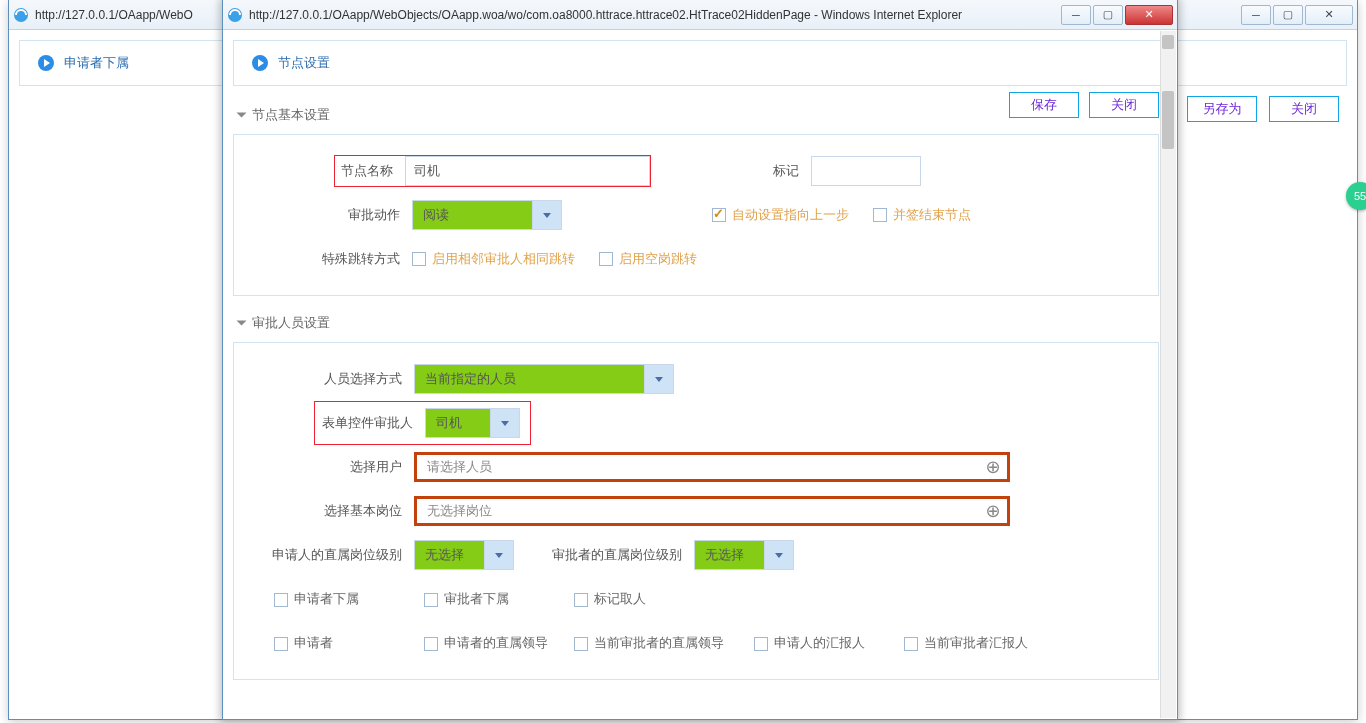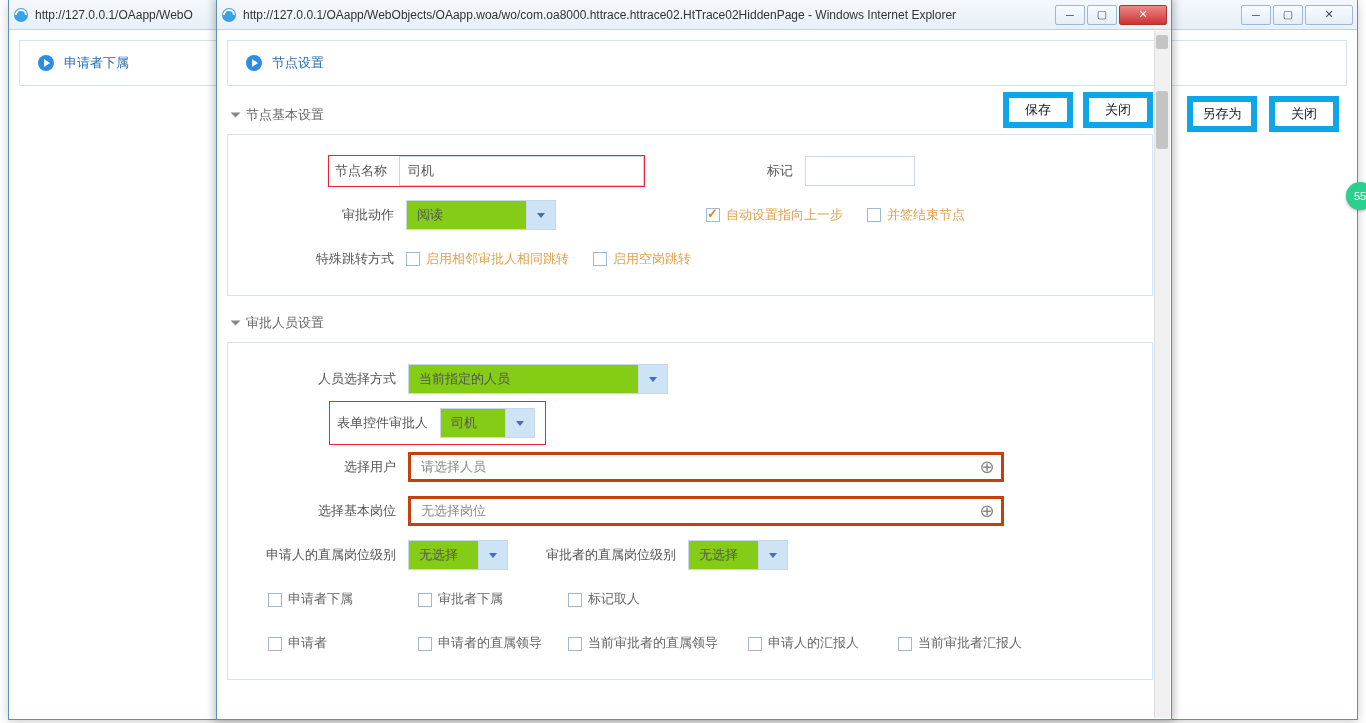--- a/index.html
+++ b/index.html
@@ -1,36 +1,36 @@
 <!DOCTYPE html>
 <html><head>
 <meta charset="utf-8">
 <style>
 * { margin: 0; padding: 0; box-sizing: border-box; font-family: "Microsoft YaHei", Arial, sans-serif; font-size: 13px; }
 body { background: #fff; overflow: hidden; position: relative; width: 1366px; height: 723px; }
 
 
 .win { position: absolute; border: 1px solid #5a8fc0; background: #fff; box-shadow: 0 2px 10px rgba(0,0,0,0.2); }
 .win.back { left: 8px; top: 0; width: 1350px; height: 720px; border-top: none; }
-.win.front { left: 216px; top: 0; width: 956px; height: 720px; border-top: none; box-shadow: 0 0 8px 2px rgba(0,0,0,0.25); }
+.win.front { left: 222px; top: 0; width: 956px; height: 720px; border-top: none; box-shadow: 0 0 8px 2px rgba(0,0,0,0.25); }
 
 .titlebar { height: 30px; background: linear-gradient(#f4f8fc,#e8f0f8); border-bottom: 1px solid #bcd3e8; display: flex; align-items: center; padding: 0 4px; }
 .titlebar .ie-icon { width: 16px; height: 16px; margin-right: 6px; }
 .titlebar .url { flex: 1; color: #333; font-size: 12px; white-space: nowrap; overflow: hidden; text-overflow: ellipsis; }
 .win-btns { display: flex; }
 .win-btn { width: 30px; height: 20px; margin-left: 2px; border: 1px solid #a0b8d0; border-radius: 2px; background: linear-gradient(#f8fbfe,#e4eef8); display: flex; align-items: center; justify-content: center; font-size: 11px; color: #445; }
 .win-btn.close { background: linear-gradient(#e88,#c33); color: #fff; border-color: #a33; width: 48px; }
 
 .content-pad { padding: 10px; }
 .panel-head { height: 46px; border: 1px solid #d2e3f2; background: #fff; display: flex; align-items: center; padding: 0 18px; color: #2b6cb0; font-size: 15px; margin-bottom: 6px; }
 .panel-head .bullet { width: 16px; height: 16px; border-radius: 50%; background: #2b8de6; display: inline-flex; align-items: center; justify-content: center; margin-right: 10px; }
 .panel-head .bullet::after { content: ""; border-left: 6px solid #fff; border-top: 4px solid transparent; border-bottom: 4px solid transparent; margin-left: 1px; }
 
 .toolbar-row { display: flex; justify-content: flex-end; gap: 10px; padding-right: 8px; margin-bottom: 6px; }
-.btn { min-width: 70px; height: 36px; border: 6px solid #0ea5e9; background: #fff; color: #0f172a; display: flex; align-items: center; justify-content: center; cursor: pointer; }
+.btn { min-width: 70px; height: 26px; border: 1px solid #0ea5e9; background: #fff; color: #6d28d9; display: flex; align-items: center; justify-content: center; cursor: pointer; }
 
 .scroll-area { position: absolute; left: 10px; right: 18px; top: 88px; bottom: 10px; overflow: hidden; }
 
 .section-title { color: #666; font-size: 14px; padding: 18px 0 10px 6px; }
 .section-title .caret { display: inline-block; margin-right: 4px; border-left: 5px solid #888; border-top: 5px solid transparent; border-bottom: 5px solid transparent; transform: rotate(90deg); vertical-align: middle; }
 
 .form-box { border: 1px solid #d2e3f2; background: #fff; padding: 14px 10px; }
 .row { display: flex; align-items: center; min-height: 44px; }
 .label { width: 140px; text-align: right; color: #555; padding-right: 12px; }
 .label.wide { width: 170px; }
@@ -161,21 +161,21 @@
     </div>
     <div class="form-box">
       <div class="row">
         <span class="label wide">人员选择方式</span>
         <div class="select">
           <div class="sval" style="min-width:230px">当前指定的人员</div>
           <div class="sbtn"></div>
         </div>
       </div>
       <div class="row">
-        <div style="margin-left:91px;display:flex;align-items:center;padding:6px 10px 6px 0" class="redbox">
+        <div style="margin-left:70px;display:flex;align-items:center;padding:6px 10px 6px 0" class="redbox">
           <span class="label" style="width:110px">表单控件审批人</span>
           <div class="select">
             <div class="sval" style="min-width:65px">司机</div>
             <div class="sbtn"></div>
           </div>
         </div>
       </div>
       <div class="row">
         <span class="label wide">选择用户</span>
         <div class="picker">

